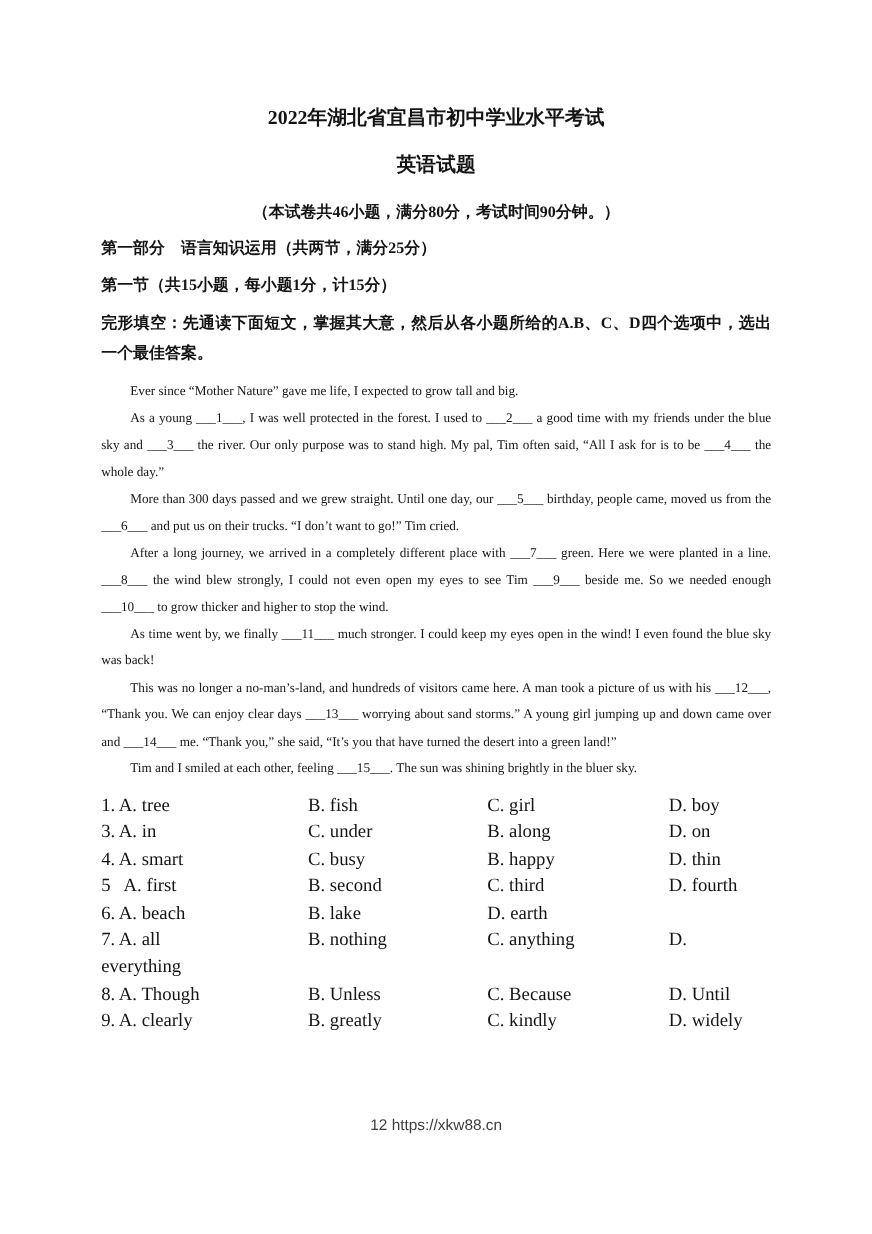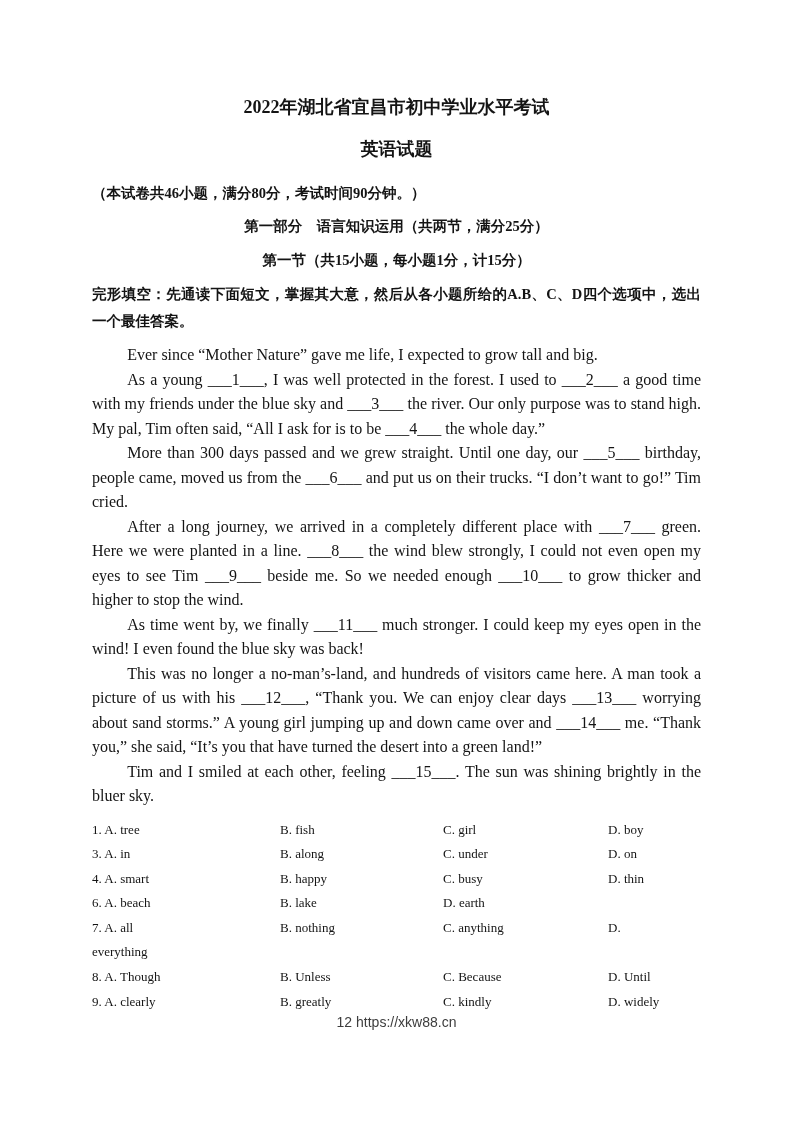--- a/index.html
+++ b/index.html
@@ -15,51 +15,50 @@
     color: #141414;
     overflow: hidden;
   }
   .doc-title {
     text-align: center;
     font-weight: bold;
     font-size: 18px;
     line-height: 42px;
   }
   .doc-meta {
-    text-align: left;
+    text-align: center;
     font-weight: bold;
     font-size: 14.5px;
     line-height: 26px;
     margin-top: 10px;
   }
   .heading {
     font-weight: bold;
     font-size: 14.5px;
     line-height: 27px;
     margin-top: 7px;
-    text-align: center;
   }
   .instruction {
     font-weight: bold;
     font-size: 14.5px;
     line-height: 27px;
     margin-top: 7px;
     text-align: justify;
   }
   .passage { margin-top: 8px; }
   .para {
     margin: 0;
-    font-size: 16px;
+    font-size: 12px;
     line-height: 24.5px;
     text-indent: 2.2em;
     text-align: justify;
   }
   .options {
     margin-top: 9px;
-    font-size: 13px;
+    font-size: 17px;
   }
   .opt-row {
     display: grid;
     grid-template-columns: 188px 163px 165px 1fr;
     line-height: 24.6px;
   }
   .opt-cell { white-space: pre-wrap; }
   .page-footer {
     position: absolute;
     left: 0;
@@ -96,29 +95,35 @@
 
   <div class="options">
     <div class="opt-row">
       <span class="opt-cell">1. A. tree</span>
       <span class="opt-cell">B. fish</span>
       <span class="opt-cell">C. girl</span>
       <span class="opt-cell">D. boy</span>
     </div>
     <div class="opt-row">
       <span class="opt-cell">3. A. in</span>
+      <span class="opt-cell">C. under</span>
       <span class="opt-cell">B. along</span>
-      <span class="opt-cell">C. under</span>
       <span class="opt-cell">D. on</span>
     </div>
     <div class="opt-row">
       <span class="opt-cell">4. A. smart</span>
+      <span class="opt-cell">C. busy</span>
       <span class="opt-cell">B. happy</span>
-      <span class="opt-cell">C. busy</span>
       <span class="opt-cell">D. thin</span>
+    </div>
+    <div class="opt-row">
+      <span class="opt-cell">5   A. first</span>
+      <span class="opt-cell">B. second</span>
+      <span class="opt-cell">C. third</span>
+      <span class="opt-cell">D. fourth</span>
     </div>
     <div class="opt-row">
       <span class="opt-cell">6. A. beach</span>
       <span class="opt-cell">B. lake</span>
       <span class="opt-cell">D. earth</span>
     </div>
     <div class="opt-row">
       <span class="opt-cell">7. A. all</span>
       <span class="opt-cell">B. nothing</span>
       <span class="opt-cell">C. anything</span>

